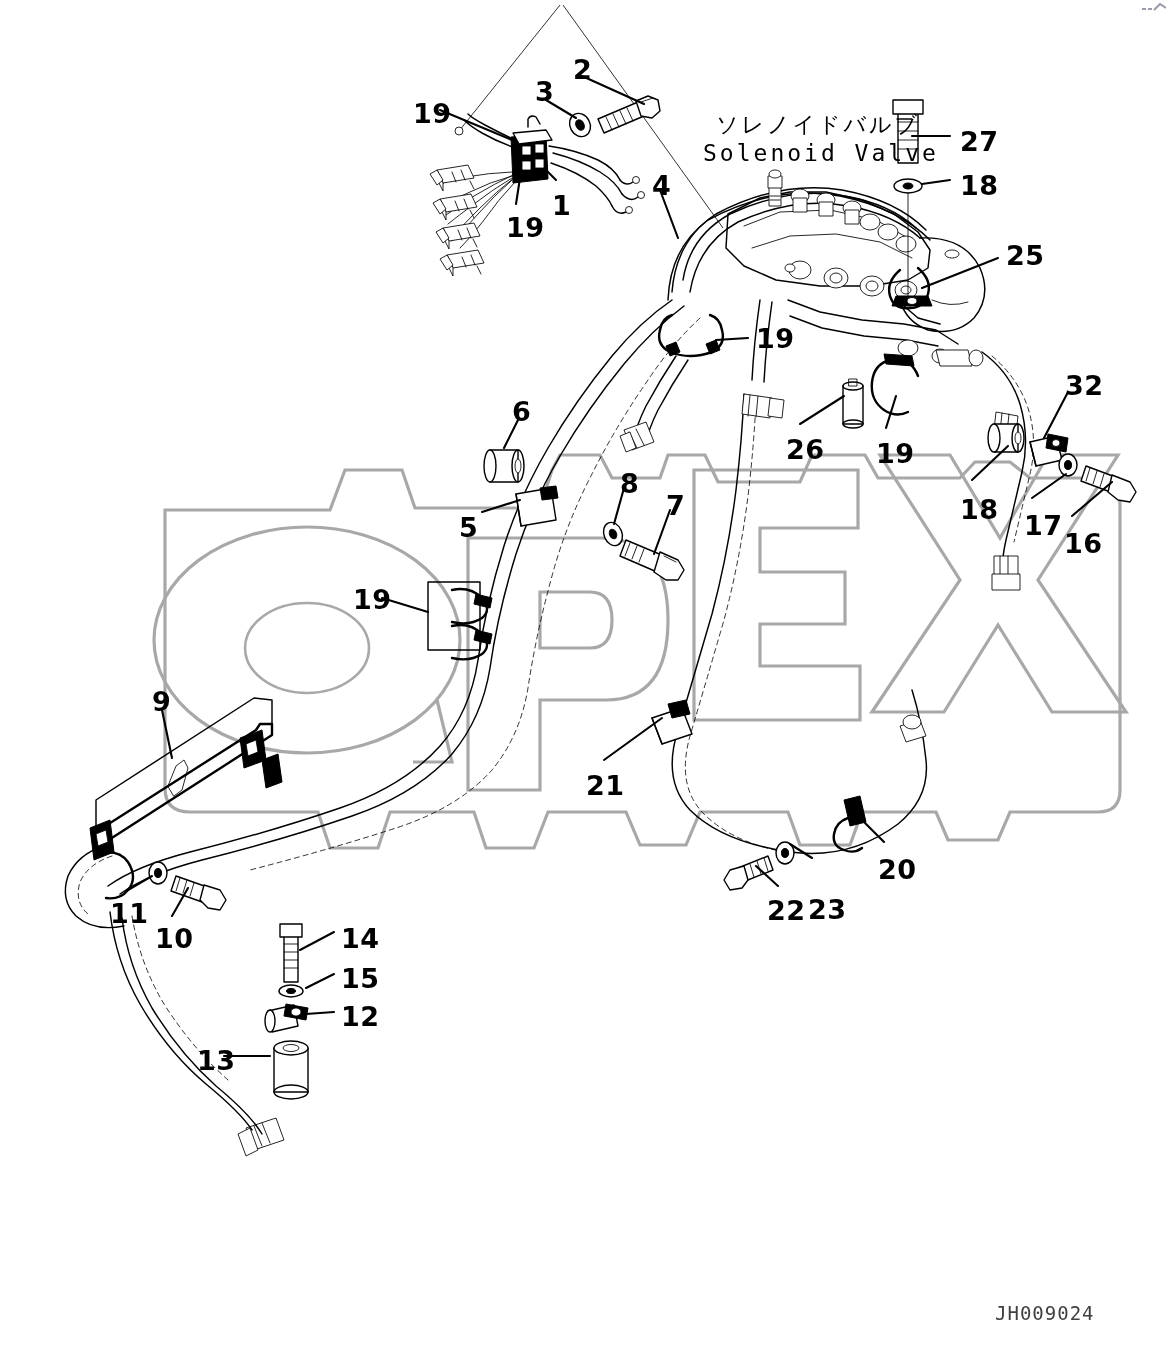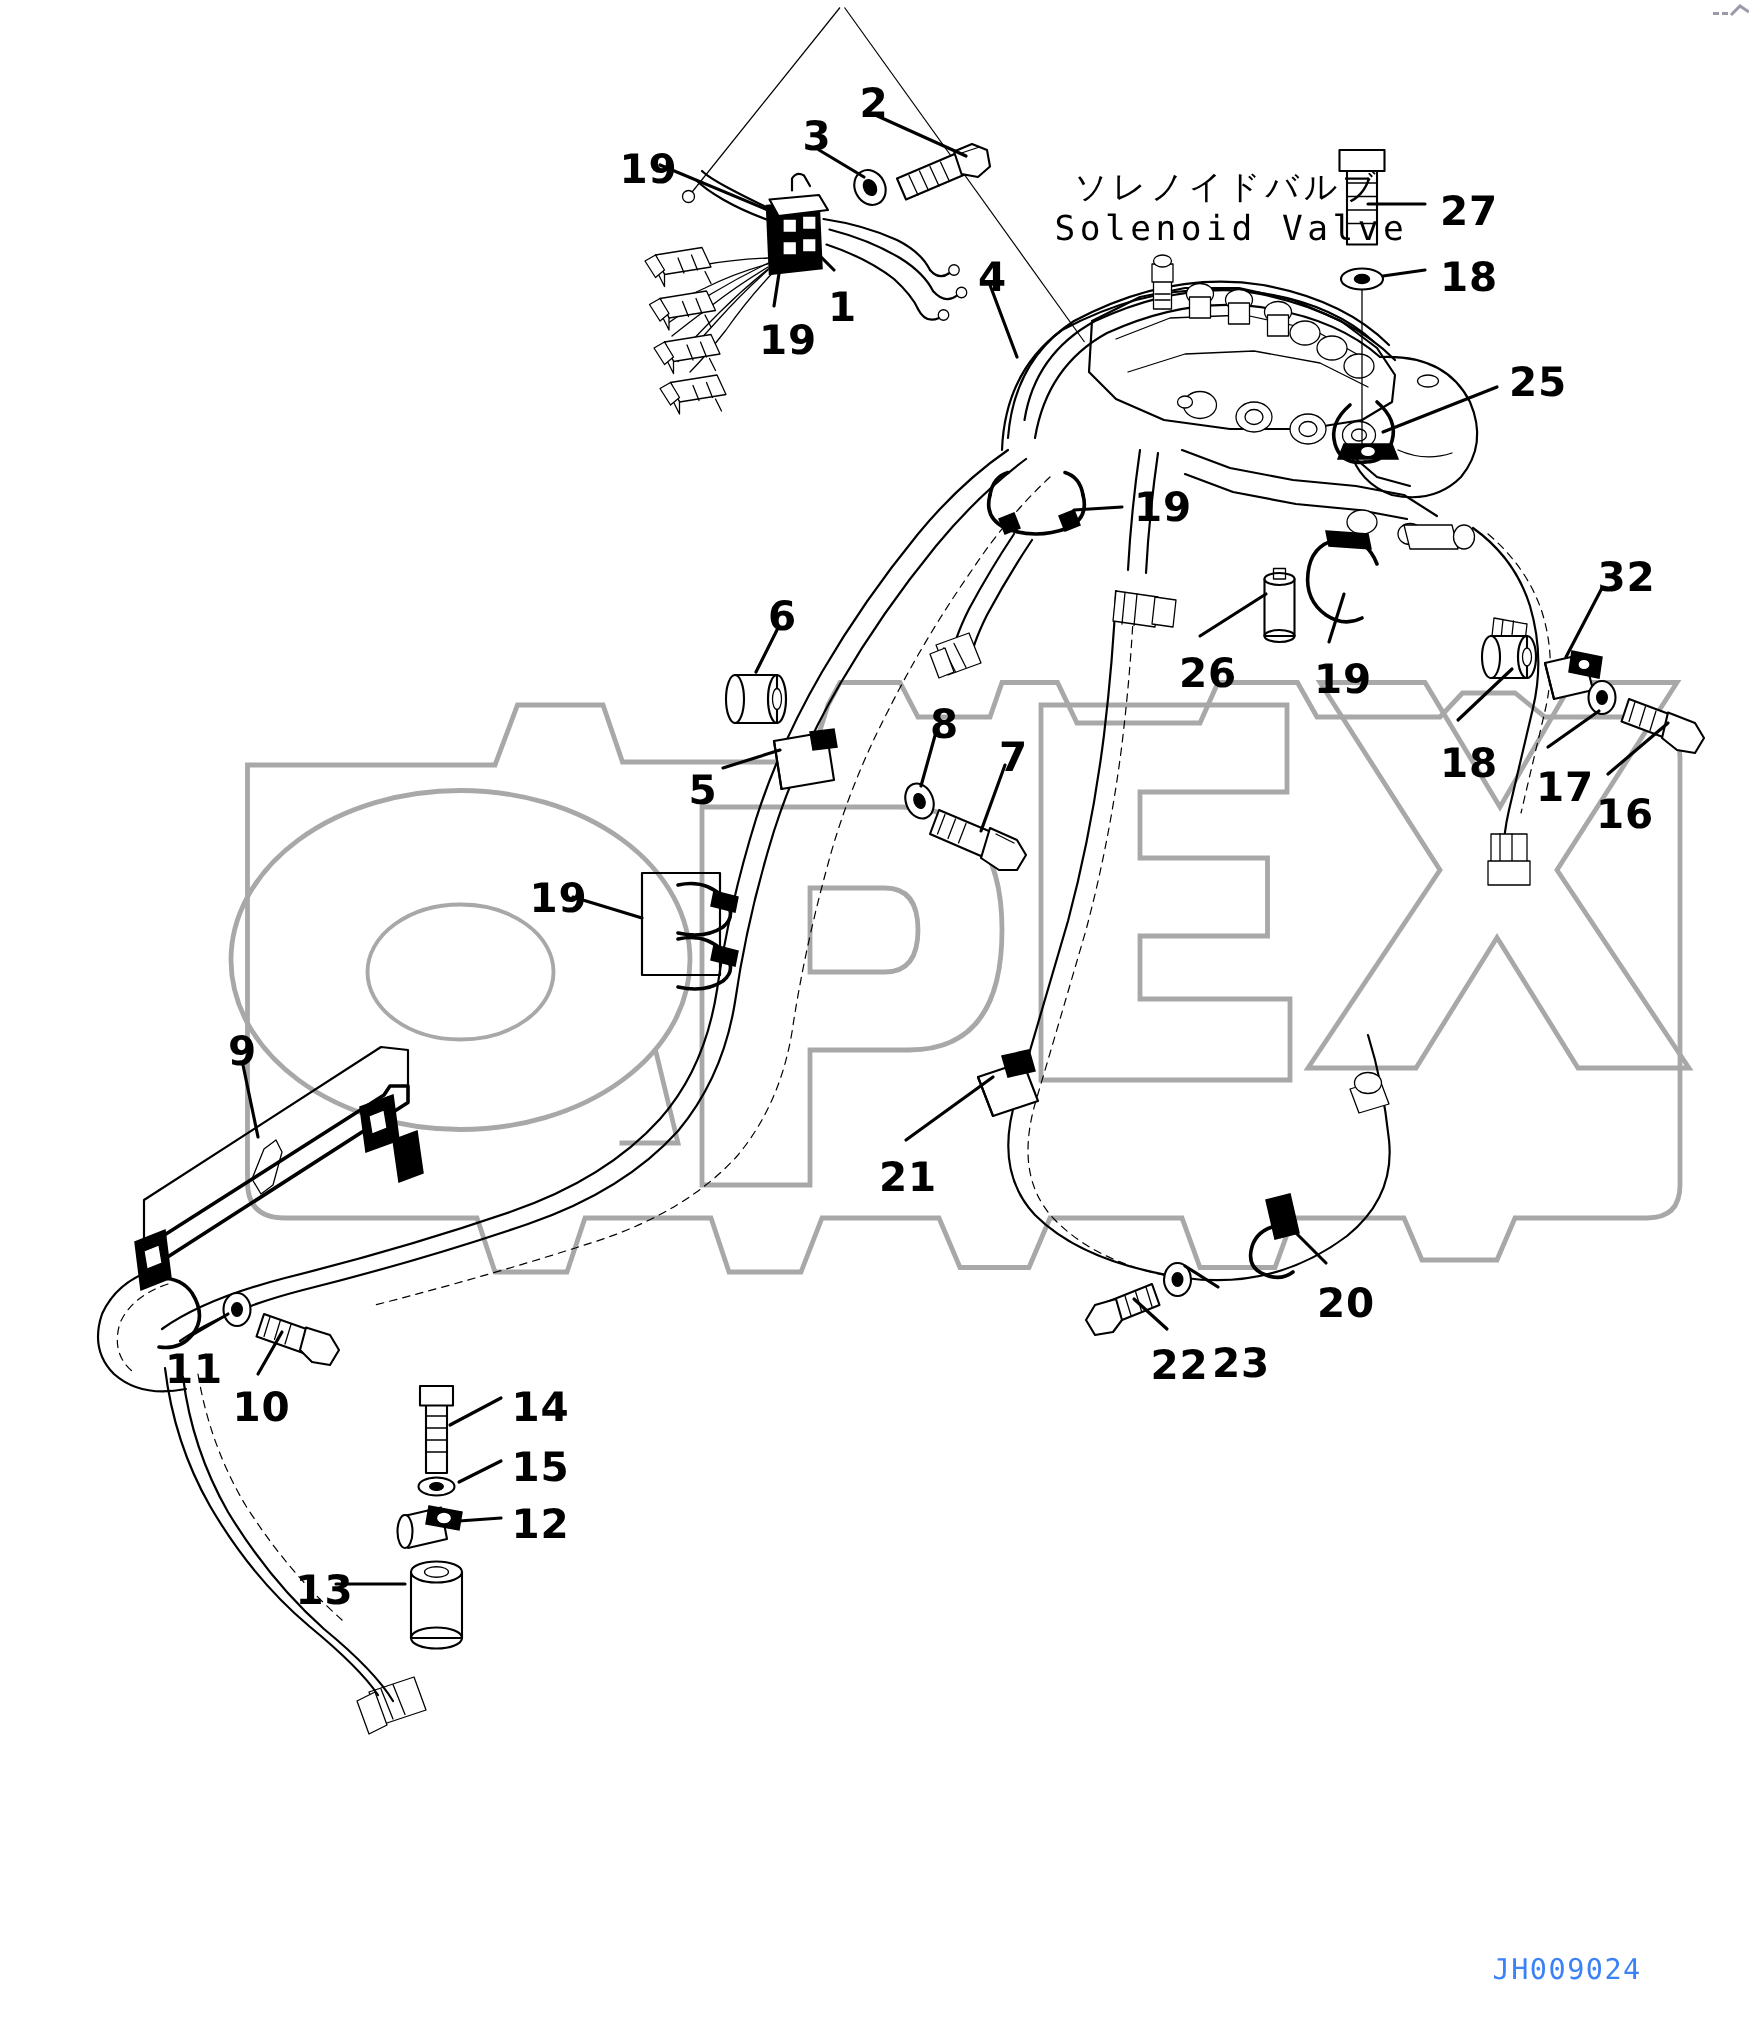--- a/index.html
+++ b/index.html
@@ -59,21 +59,21 @@
     font-family: "DejaVu Sans Mono", "Liberation Mono", monospace;
     font-size: 23px;
     color: #000;
     white-space: nowrap;
     letter-spacing: 3px;
   }
   .drawing-no {
     position: absolute;
     font-family: "DejaVu Sans Mono", "Liberation Mono", monospace;
     font-size: 19px;
-    color: #3b82f6;
+    color: #404040;
     white-space: nowrap;
     letter-spacing: 1px;
   }
 </style>
 </head>
 <body>
 
 <div id="sheet">
 
   <svg class="layer" viewBox="0 0 1166 1357">

